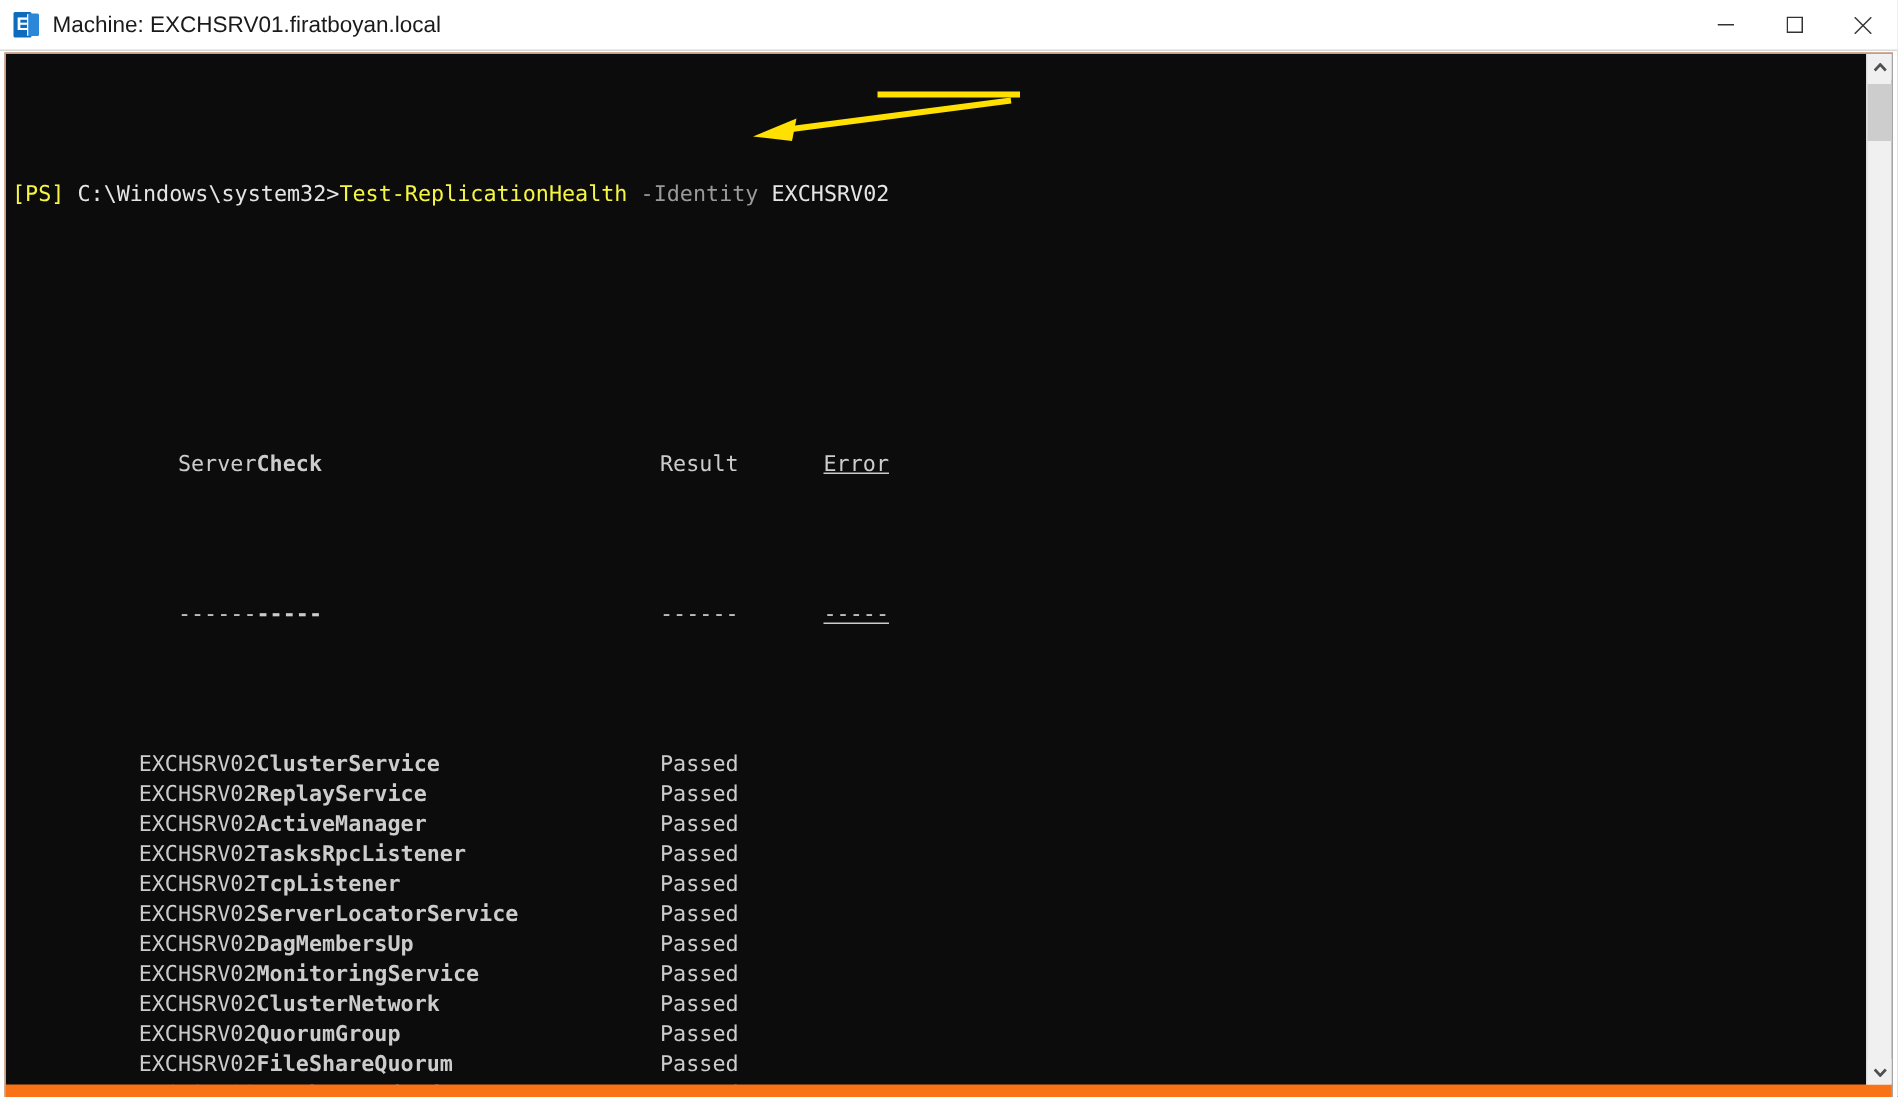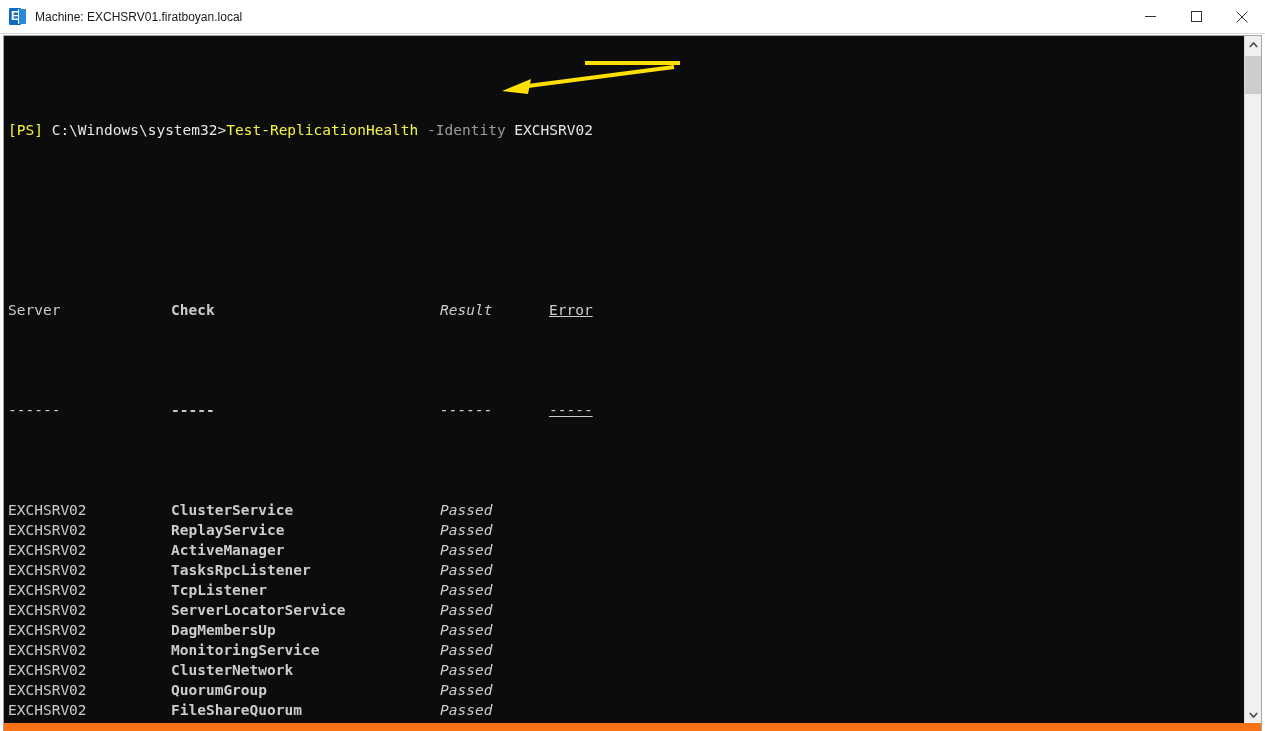--- a/index.html
+++ b/index.html
@@ -61,21 +61,21 @@
     position: absolute;
     right: 0; top: 1px;
     width: 8px; height: 15px;
     background: #2b88d8;
     border-radius: 1px;
     border-left: 1px solid #ffffff;
     box-sizing: border-box;
   }
   .title-text {
     font-family: "Liberation Sans", sans-serif;
-    font-size: 12px;
+    font-size: 15px;
     color: #1a1a1a;
     white-space: nowrap;
   }
   .win-controls {
     position: absolute;
     right: 0; top: 0;
     height: 33px;
     display: flex;
   }
   .win-btn {
@@ -120,23 +120,23 @@
   }
   .line { height: 20px; white-space: pre; }
   .c-yellow  { color: #f5f543; }
   .c-white   { color: #e5e5e5; }
   .c-gray    { color: #9a9a9a; }
   .c-cmd     { color: #f5f543; }
   .blank { height: 20px; }
 
   
   .row { height: 20px; white-space: pre; }
-  .col-server { display: inline-block; width: 163px; }
+  .col-server { display: inline-block; width: 163px; text-align: right; }
   .col-check  { display: inline-block; width: 269px; font-weight: bold; }
-  .col-result { display: inline-block; width: 109px; font-style: italic; }
+  .col-result { display: inline-block; width: 109px; }
   .col-error  { display: inline-block; text-decoration: underline; }
 
   
   .annotation {
     position: absolute;
     left: 0; top: 0;
     width: 1259px;
     height: 687px;
     pointer-events: none;
   }

